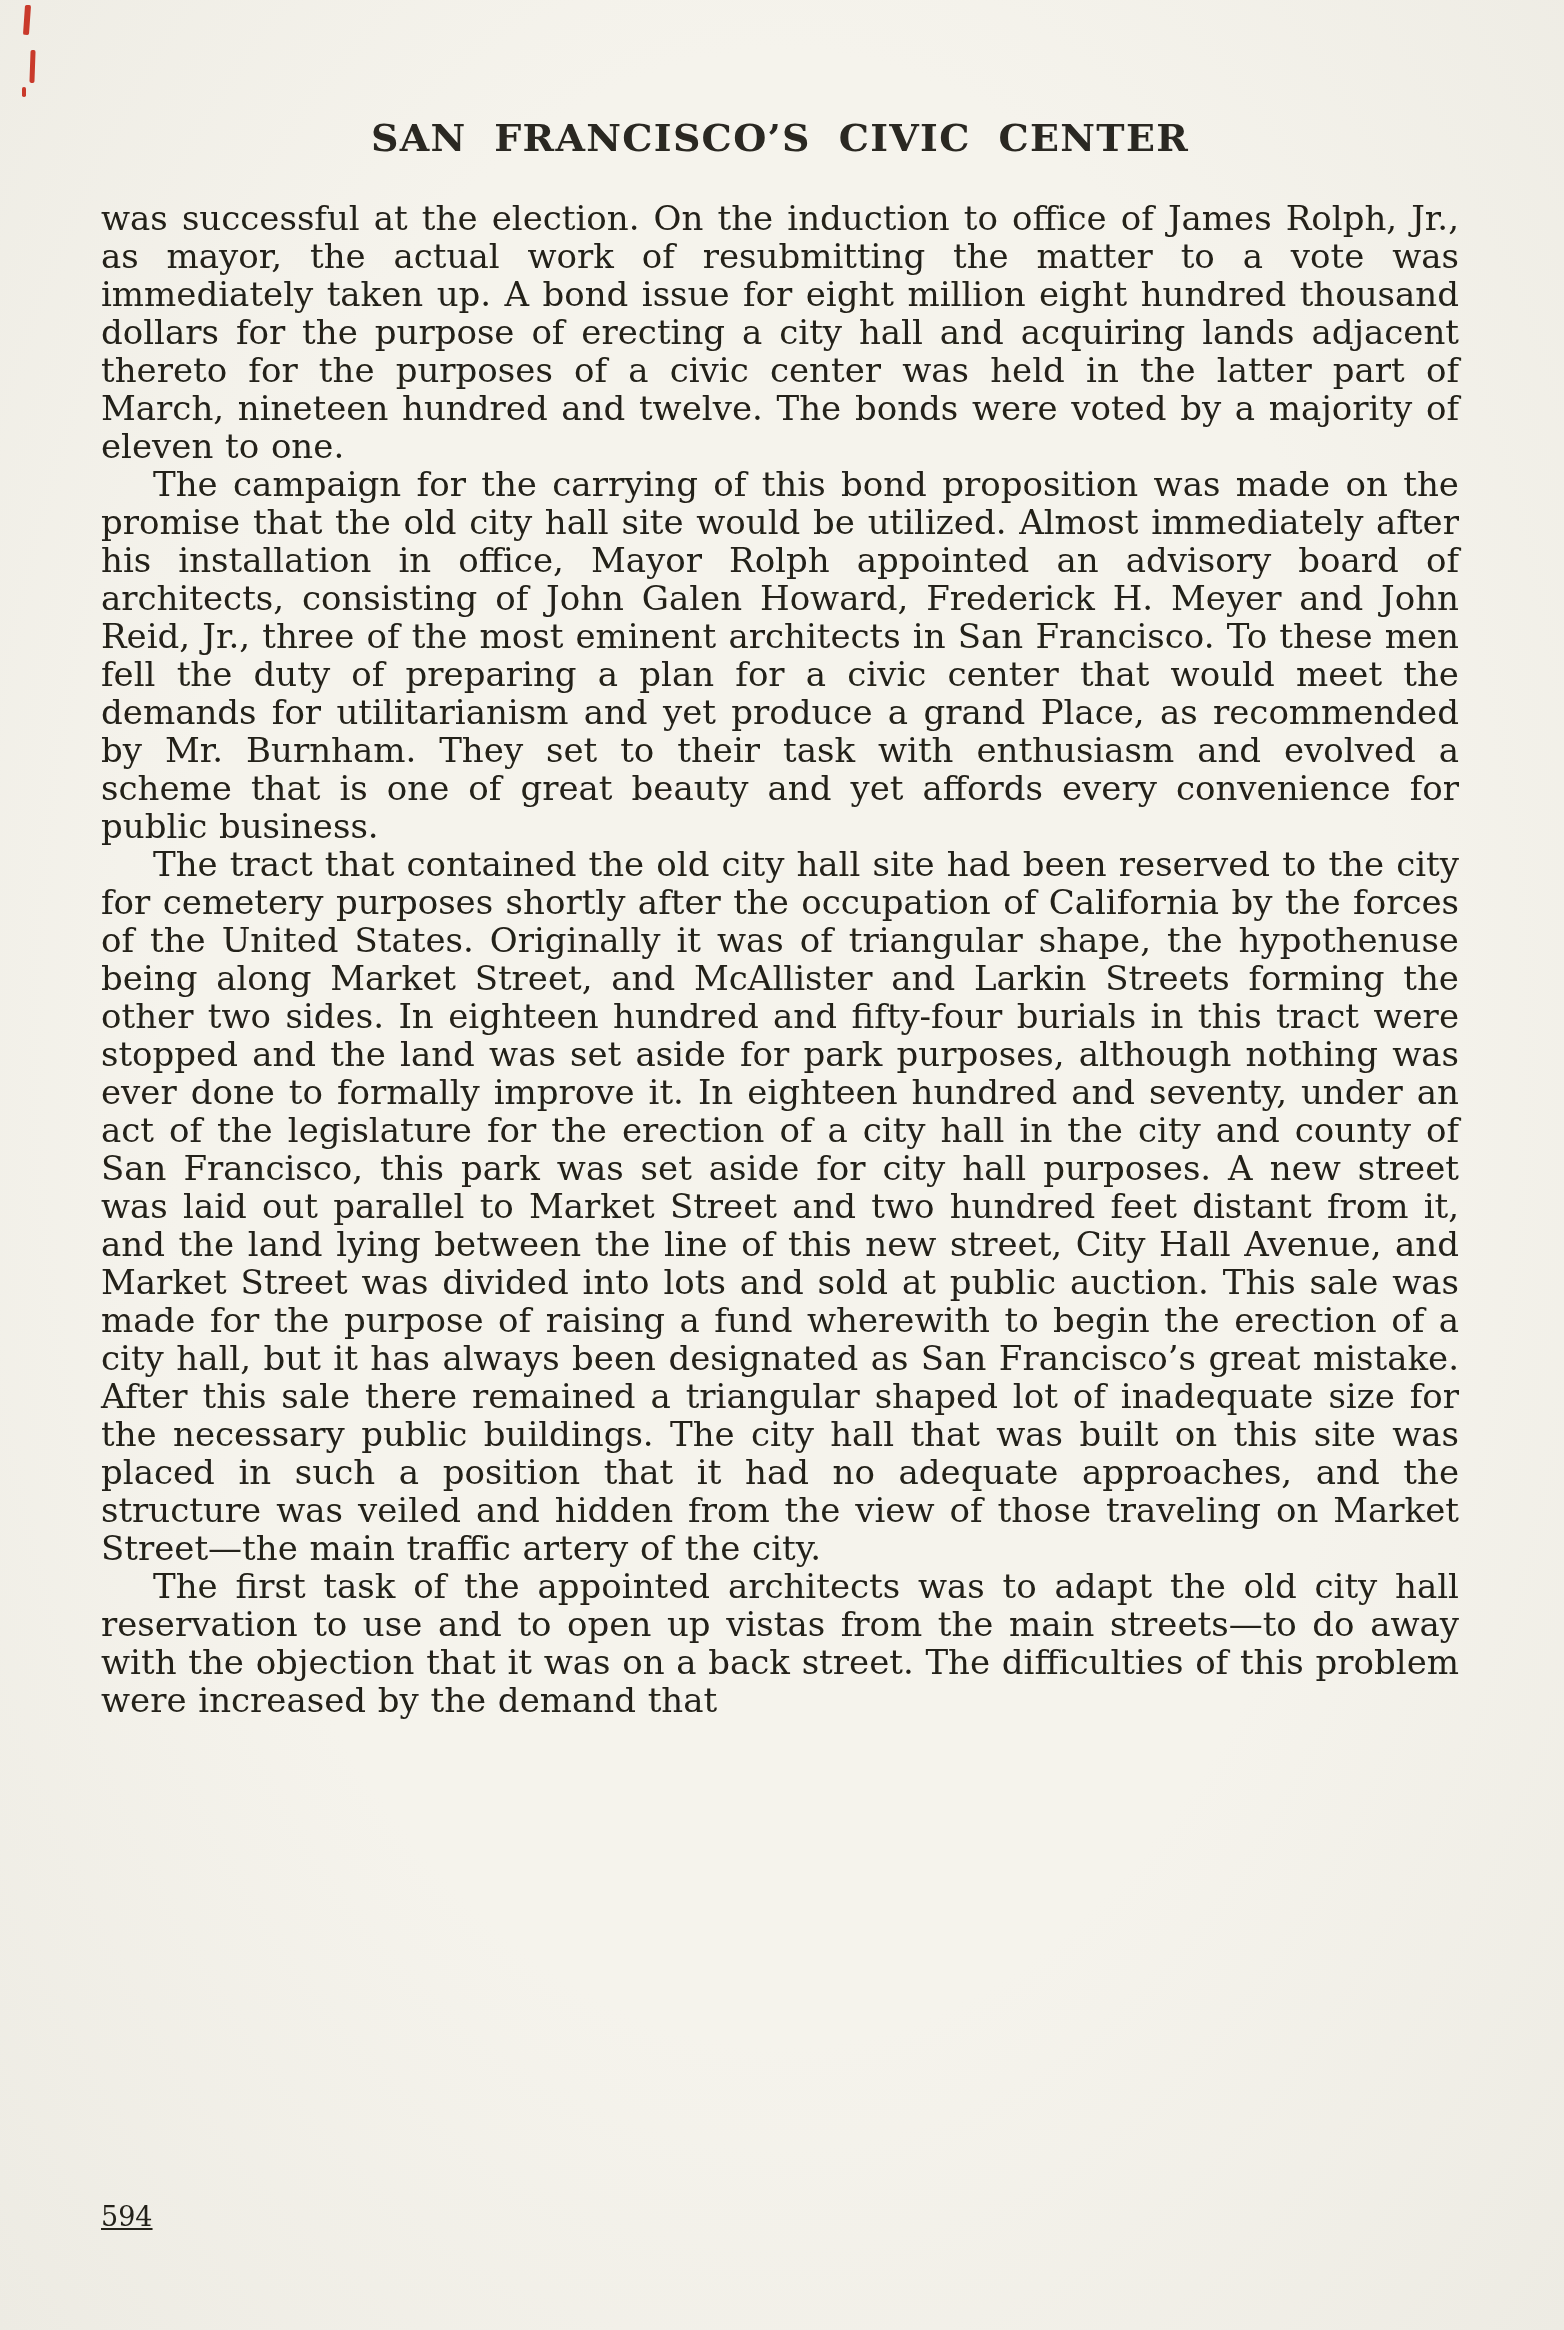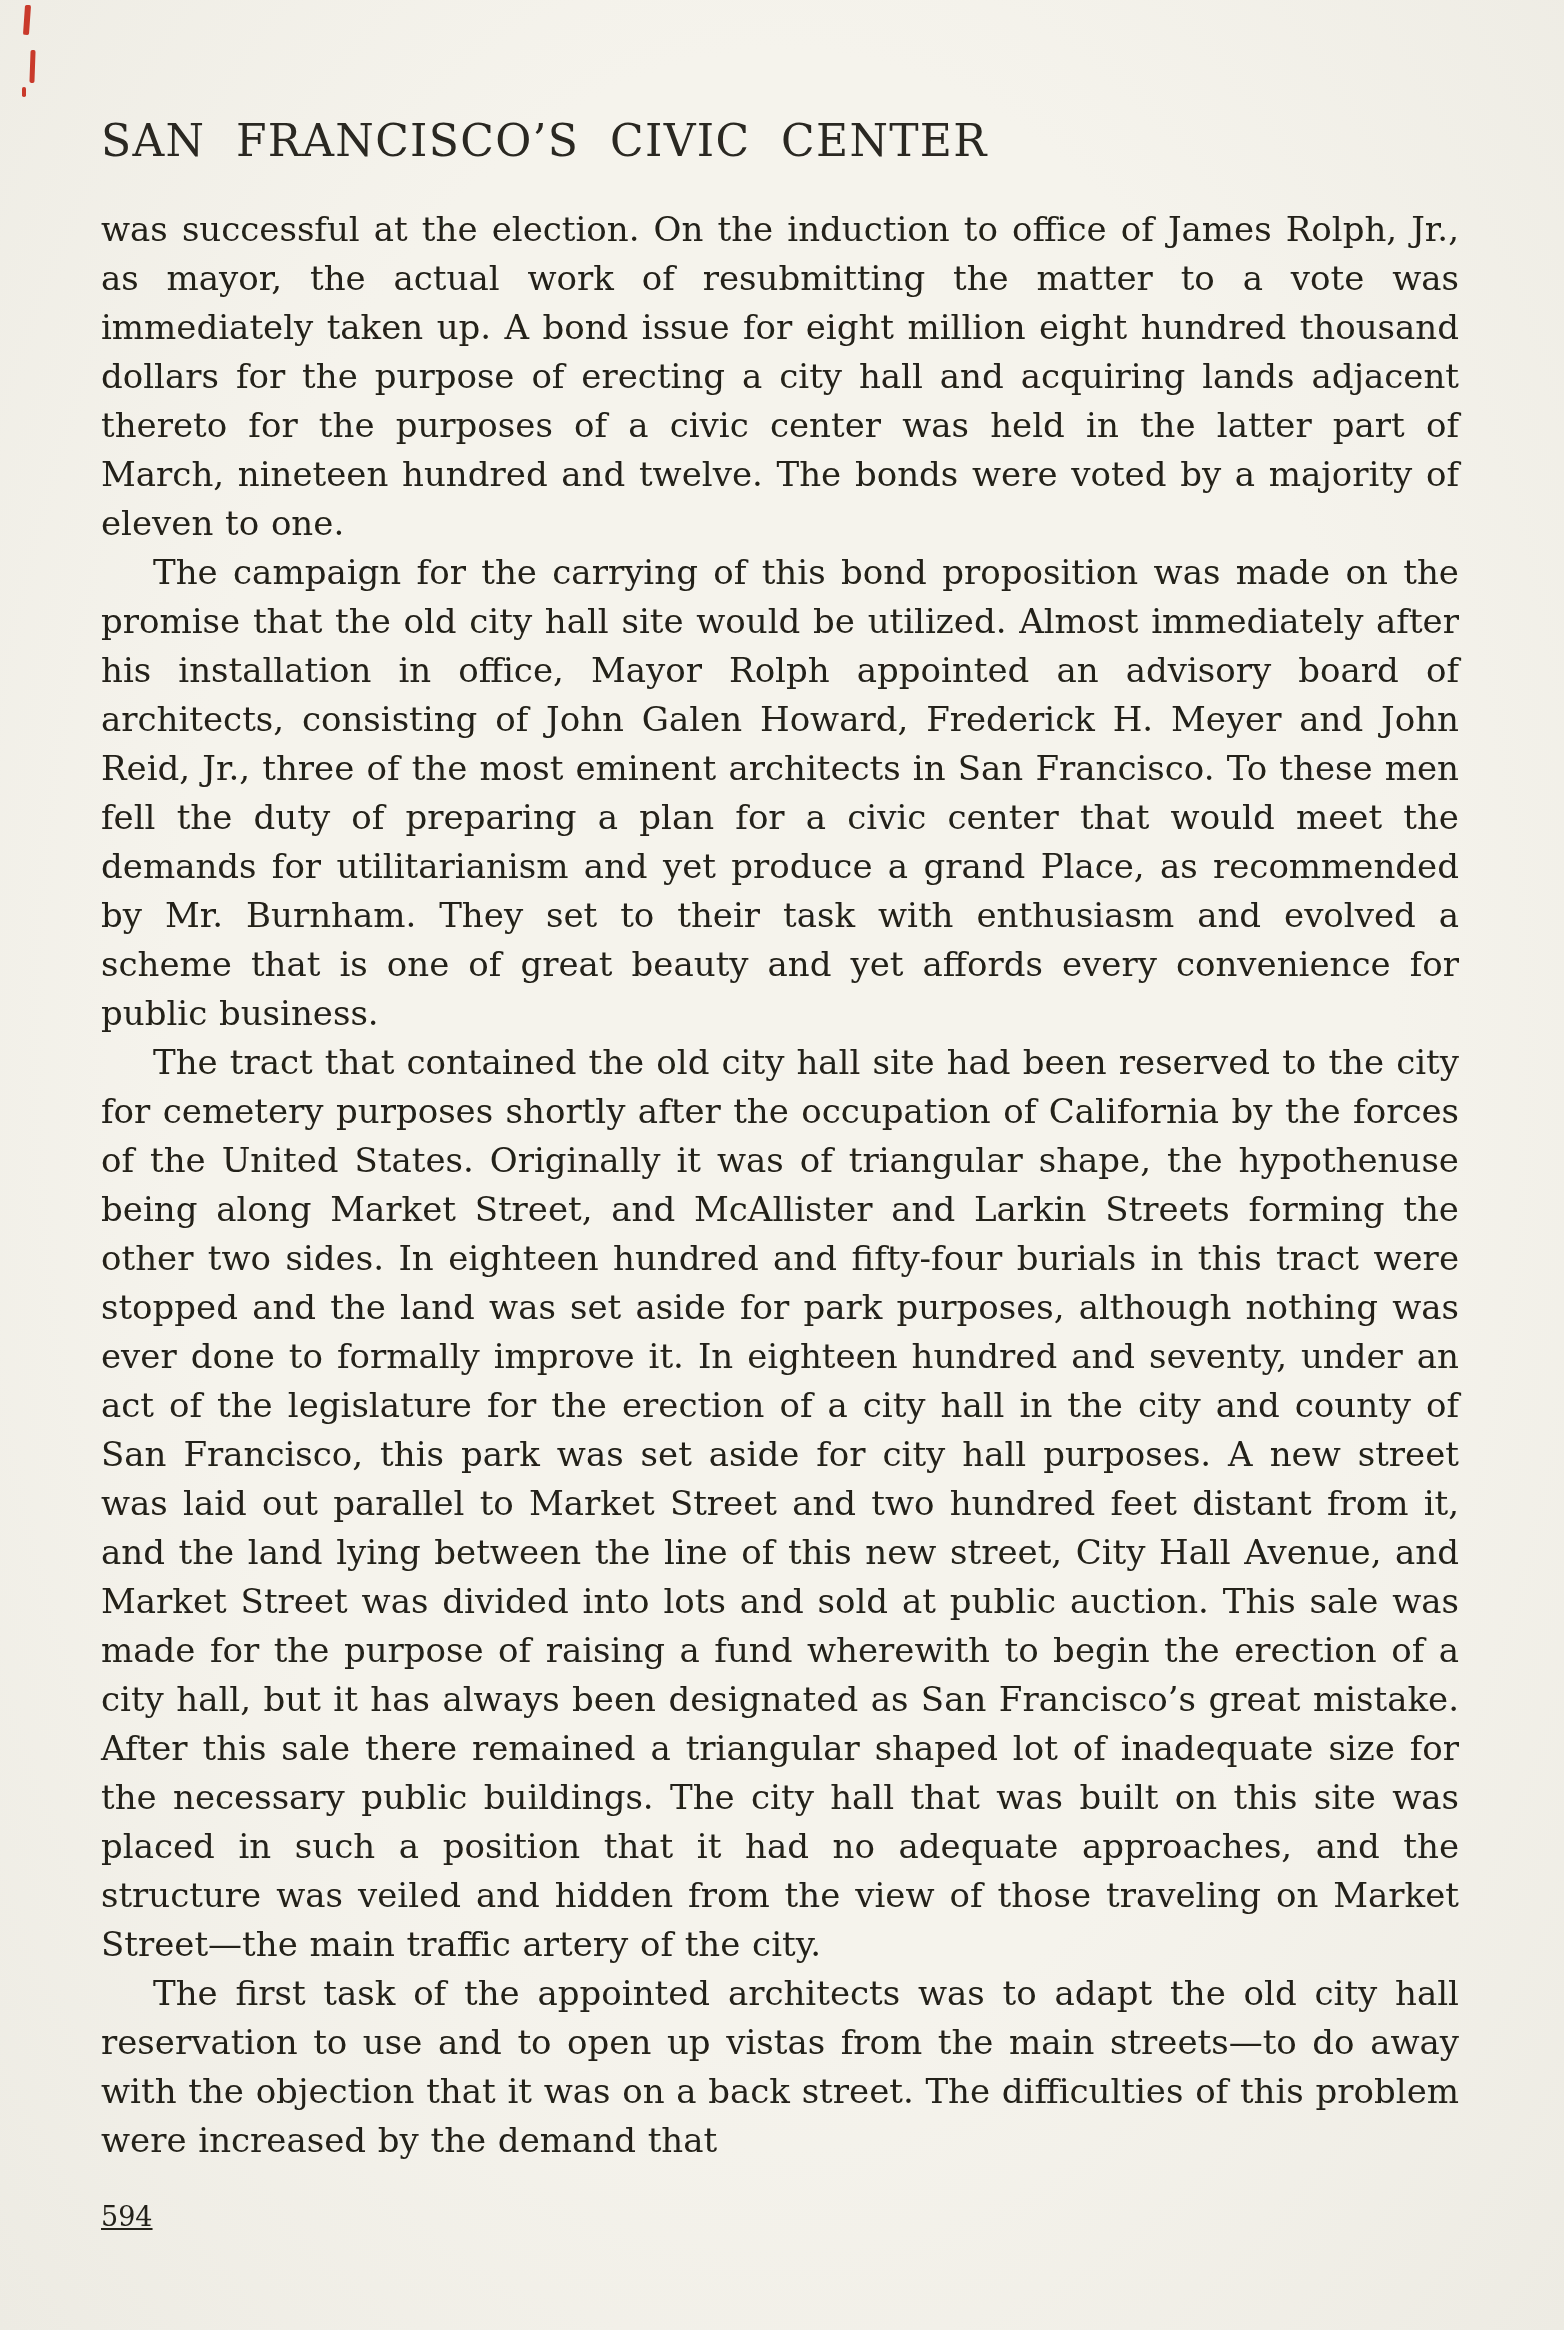--- a/index.html
+++ b/index.html
@@ -29,30 +29,31 @@
   .red-mark.m2 { left: 29.6px; top: 50px; width: 5.4px; height: 33px; transform: rotate(2deg); }
   .red-mark.m3 { left: 21.5px; top: 87px; width: 4.5px; height: 9.9px; }
   .content {
     position: absolute;
     left: 101px;
     top: 115px;
     width: 1358px;
   }
   h1.page-title {
     margin: 0 0 39px 0;
-    font-size: 44px;
-    font-weight: normal;
+    text-align: center;
+    font-size: 38px;
+    font-weight: bold;
     letter-spacing: 1.3px;
     word-spacing: 0.35em;
     color: #2a2822;
   }
   .body-text p {
     margin: 0;
     font-size: 34px;
-    line-height: 49px;
+    line-height: 38px;
     text-align: justify;
     color: #232119;
     word-spacing: 0.9px;
   }
   .body-text p.indent {
     text-indent: 52px;
   }
   .body-text span.italic {
   }
   .page-number {

